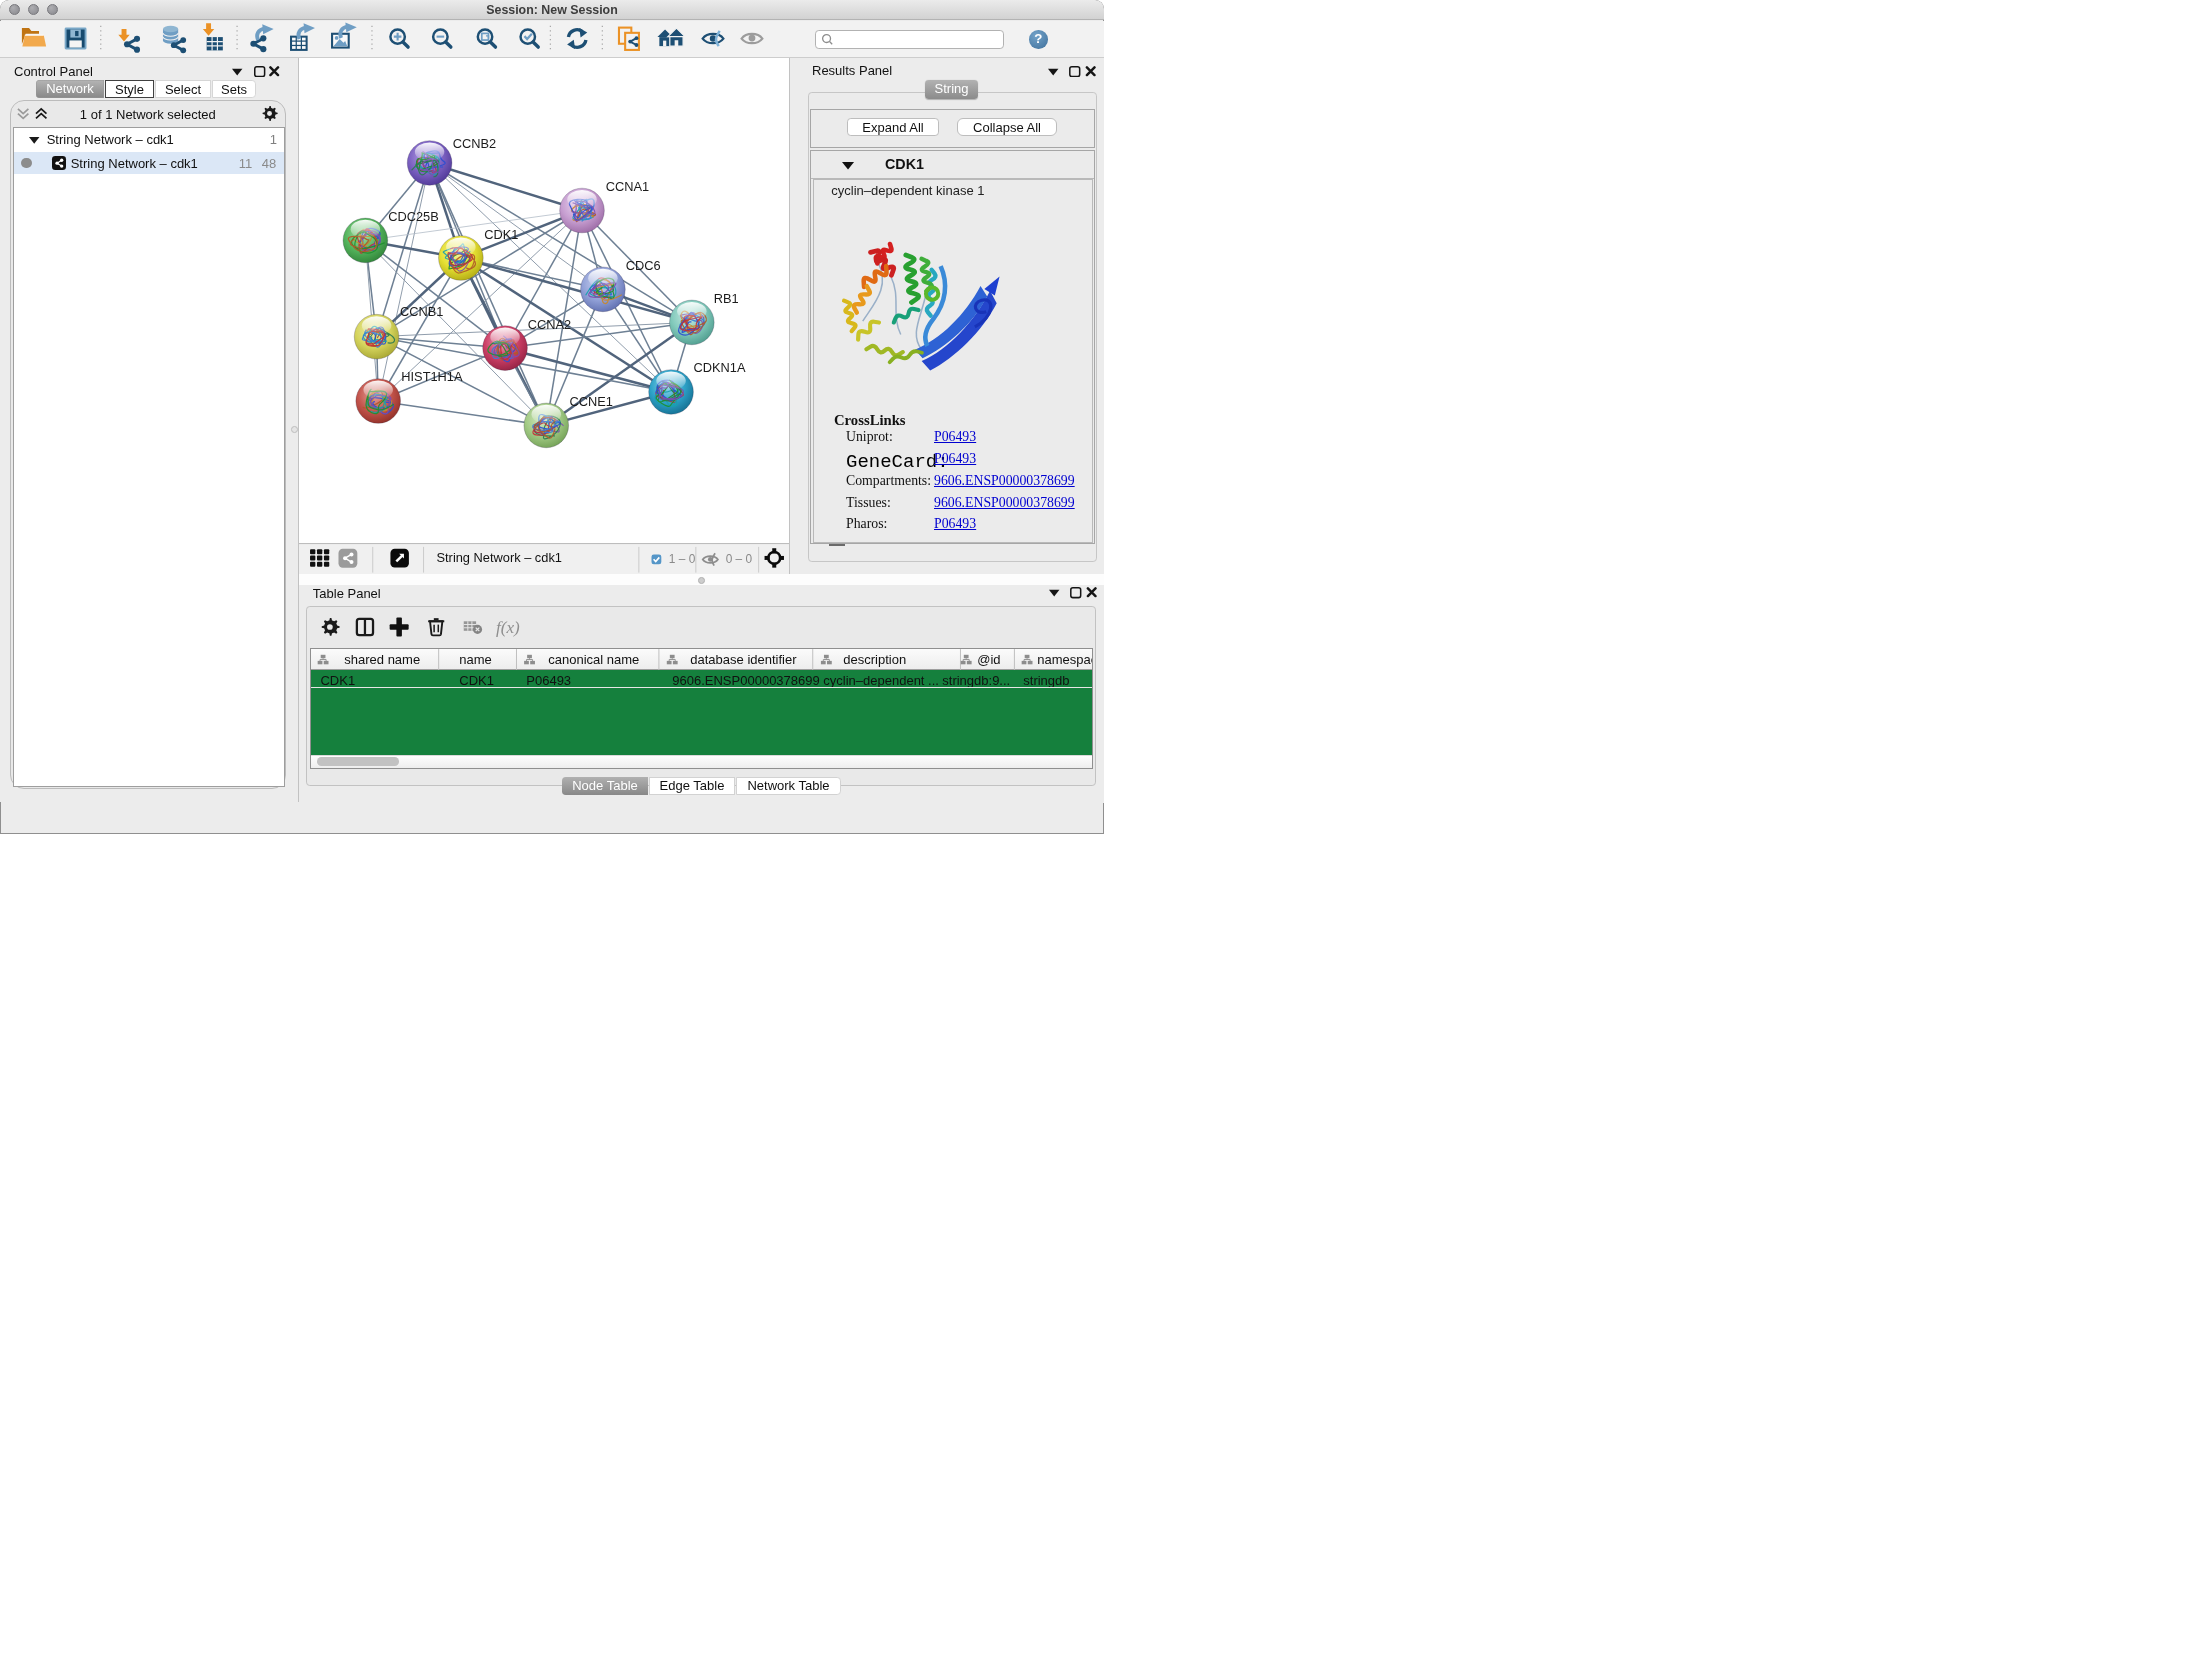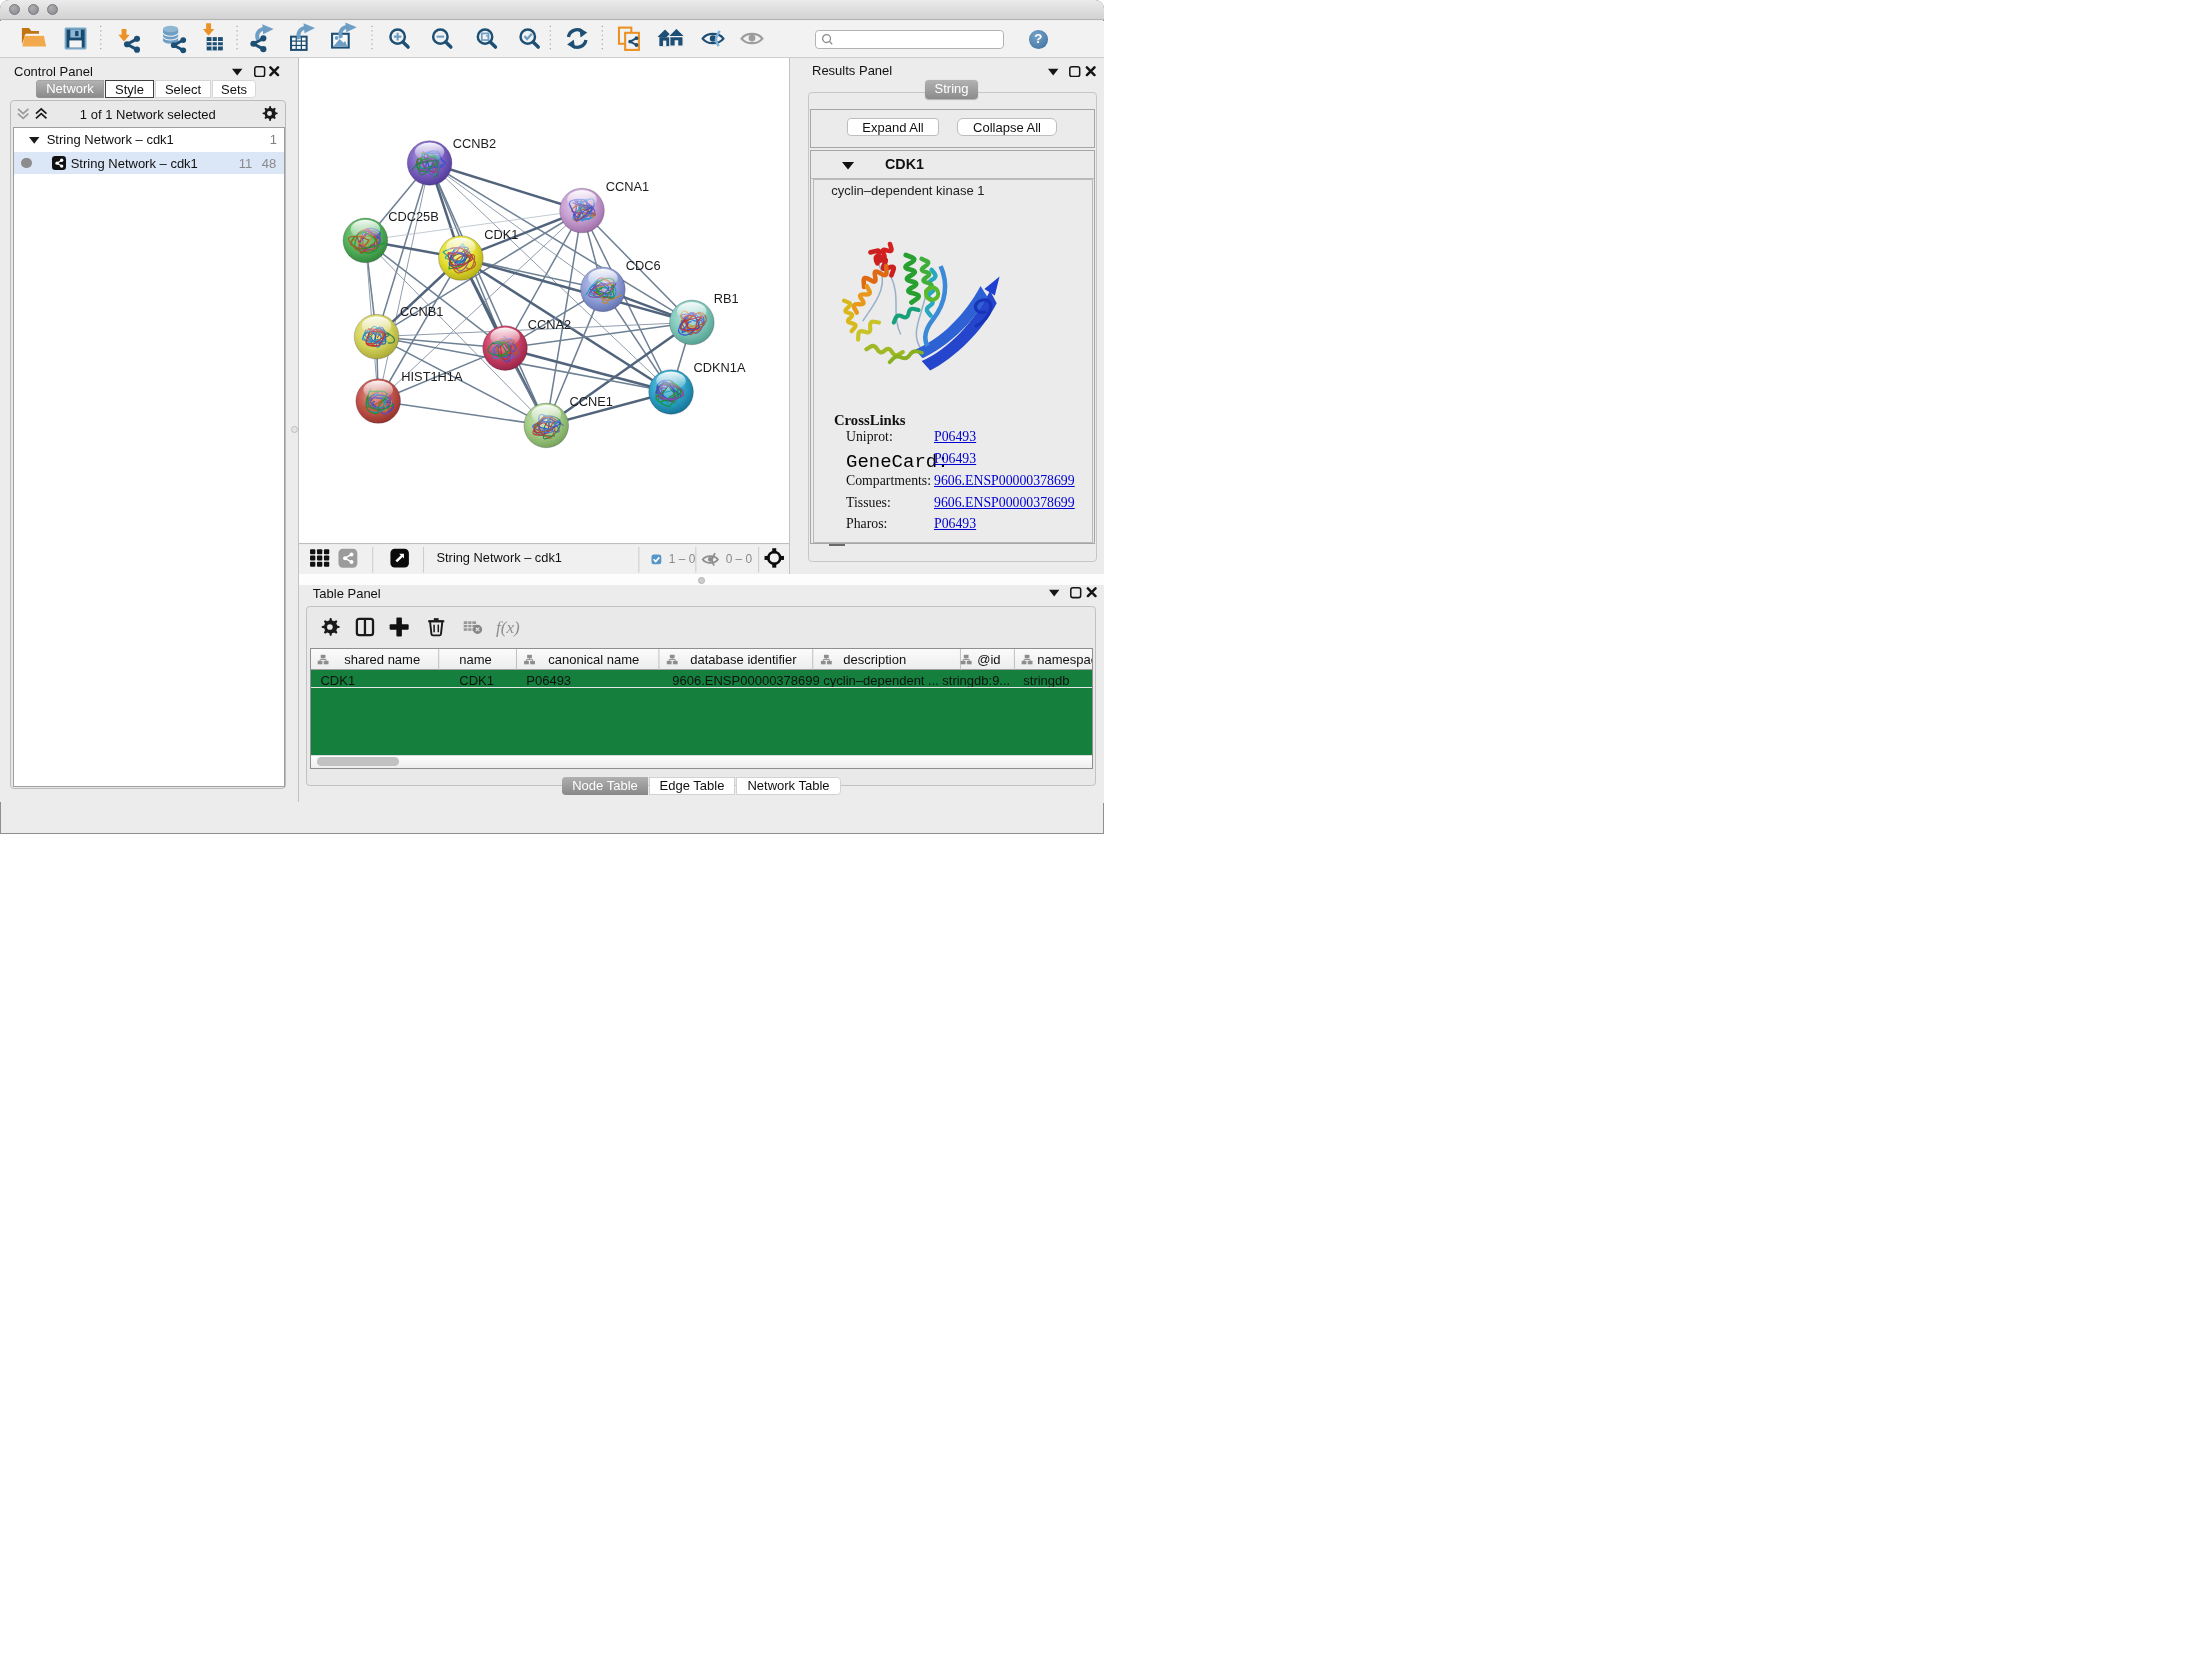--- a/index.html
+++ b/index.html
@@ -5,20 +5,21 @@
 body{font-family:"Liberation Sans",sans-serif;position:relative}
 #win{position:absolute;inset:0;background:#ececec;border-radius:8.6px 8.6px 0 0;box-shadow:inset 0 0 0 1px #8f8f8f;overflow:hidden}
 .abs{position:absolute}
 svg{display:block}
 </style></head><body>
 <div id="win">
 <div class="abs" style="left:0;top:0;width:1104px;height:20.4px;background:linear-gradient(#ebebeb,#d2d2d2);border-bottom:1px solid #b3b3b3;border-radius:8.6px 8.6px 0 0">
 <div class="abs" style="left:8.6px;top:4.4px;width:11px;height:11px;border-radius:50%;background:radial-gradient(circle at 35% 32%,#aeaeb2,#87878c);border:0.5px solid #77777c"></div>
 <div class="abs" style="left:27.6px;top:4.4px;width:11px;height:11px;border-radius:50%;background:radial-gradient(circle at 35% 32%,#aeaeb2,#87878c);border:0.5px solid #77777c"></div>
 <div class="abs" style="left:47px;top:4.4px;width:11px;height:11px;border-radius:50%;background:radial-gradient(circle at 35% 32%,#aeaeb2,#87878c);border:0.5px solid #77777c"></div>
+<div class="abs" style="left:0;top:2.9px;width:100%;text-align:center;font-size:12.4px;font-weight:bold;color:#3d3d3d">Session: New Session</div>
 </div>
 <div class="abs" style="left:0;top:21.4px;width:1104px;height:37px;background:#f2f2f2;border-bottom:1px solid #cdcdcd"></div>
 <div class="abs" style="left:0;top:20.4px">
       <svg width="1104" height="38" viewBox="0 0 1161 40">
         <line x1="105.5" y1="6" x2="105.5" y2="34" stroke="#a8a8a8" stroke-width="1.3" stroke-dasharray="1.3 3.4"></line>
         <line x1="249" y1="6" x2="249" y2="34" stroke="#a8a8a8" stroke-width="1.3" stroke-dasharray="1.3 3.4"></line>
         <line x1="391" y1="6" x2="391" y2="34" stroke="#a8a8a8" stroke-width="1.3" stroke-dasharray="1.3 3.4"></line>
         <line x1="578.8" y1="6" x2="578.8" y2="34" stroke="#a8a8a8" stroke-width="1.3" stroke-dasharray="1.3 3.4"></line>
         <line x1="633.5" y1="6" x2="633.5" y2="34" stroke="#a8a8a8" stroke-width="1.3" stroke-dasharray="1.3 3.4"></line>
         <g transform="translate(34.5,19.5)">
@@ -183,21 +184,21 @@
 <div class="abs" style="left:14px;top:5.7px;font-size:13px;color:#111">Control Panel</div>
 <svg class="abs" style="left:231px;top:7.6px" width="57" height="11.4" viewBox="0 0 60 12">
 <path d="M1,3 l11,0 l-5.5,7 z" fill="#151515"></path>
 <rect x="25" y="0.8" width="10.4" height="10.4" rx="2.2" fill="none" stroke="#151515" stroke-width="1.6"></rect>
 <path d="M41.5,1.5 l8,8 M49.5,1.5 l-8,8" stroke="#151515" stroke-width="2.6" stroke-linecap="round"></path>
 </svg>
 <div class="abs" style="left:36px;top:22.4px;width:68px;height:18px;background:linear-gradient(#b5b5b5,#888);border-radius:3.8px 0 0 3.8px;color:#fff;font-size:13px;text-align:center;line-height:18px;box-shadow:inset 0 0 0 0.5px #979797">Network</div>
 <div class="abs" style="left:105px;top:22.4px;width:49px;height:18px;background:#fff;border:1px solid #404040;font-size:13px;color:#111;text-align:center;line-height:17px">Style</div>
 <div class="abs" style="left:155px;top:22.4px;width:56px;height:18px;background:#fff;border:1px solid #d6d6d6;font-size:13px;color:#111;text-align:center;line-height:17px">Select</div>
 <div class="abs" style="left:212px;top:22.4px;width:44px;height:18px;background:#fff;border:1px solid #d6d6d6;border-radius:0 3.8px 3.8px 0;font-size:13px;color:#111;text-align:center;line-height:17px">Sets</div>
-<div class="abs" style="left:9.8px;top:42px;width:276px;height:689px;background:#e9e9e9;border:1px solid #bcbcbc;border-radius:4px">
+<div class="abs" style="left:9.8px;top:42px;width:276px;height:689px;background:#e9e9e9;border:1px solid #bcbcbc;border-radius:14px">
 <svg class="abs" style="left:6.7px;top:6.2px" width="38" height="14.3" viewBox="0 0 40 15">
 <path d="M1,2 l5.5,5 l5.5,-5 M1,7 l5.5,5 l5.5,-5" stroke="#9a9a9a" stroke-width="1.8" fill="none"></path>
 <path d="M20,7 l5.5,-5 l5.5,5 M20,12 l5.5,-5 l5.5,5" stroke="#1a1a1a" stroke-width="1.8" fill="none"></path>
 </svg>
 <div class="abs" style="left:0;top:5.7px;width:100%;text-align:center;font-size:13px;color:#111">1 of 1 Network selected</div>
 <svg class="abs" style="left:249px;top:3.3px" width="19" height="19" viewBox="0 0 20 20">
           <path fill="#1a1a1a" d="M10 2 l1.3 0 .5 2.2a6 6 0 0 1 1.8 .75 l2-1 1 1-1 2a6 6 0 0 1 .75 1.8 l2.2 .5 0 1.3-2.2 .5a6 6 0 0 1-.75 1.8 l1 2-1 1-2-1a6 6 0 0 1-1.8 .75 l-.5 2.2-1.3 0-.5-2.2a6 6 0 0 1-1.8-.75 l-2 1-1-1 1-2a6 6 0 0 1-.75-1.8 l-2.2-.5 0-1.3 2.2-.5a6 6 0 0 1 .75-1.8 l-1-2 1-1 2 1a6 6 0 0 1 1.8-.75z"></path>
           <circle cx="10" cy="10" r="2.6" fill="#e9e9e9"></circle>
         </svg>
 <div class="abs" style="left:1.9px;top:26px;width:272px;height:660px;background:#fff;border:1px solid #9e9e9e">

